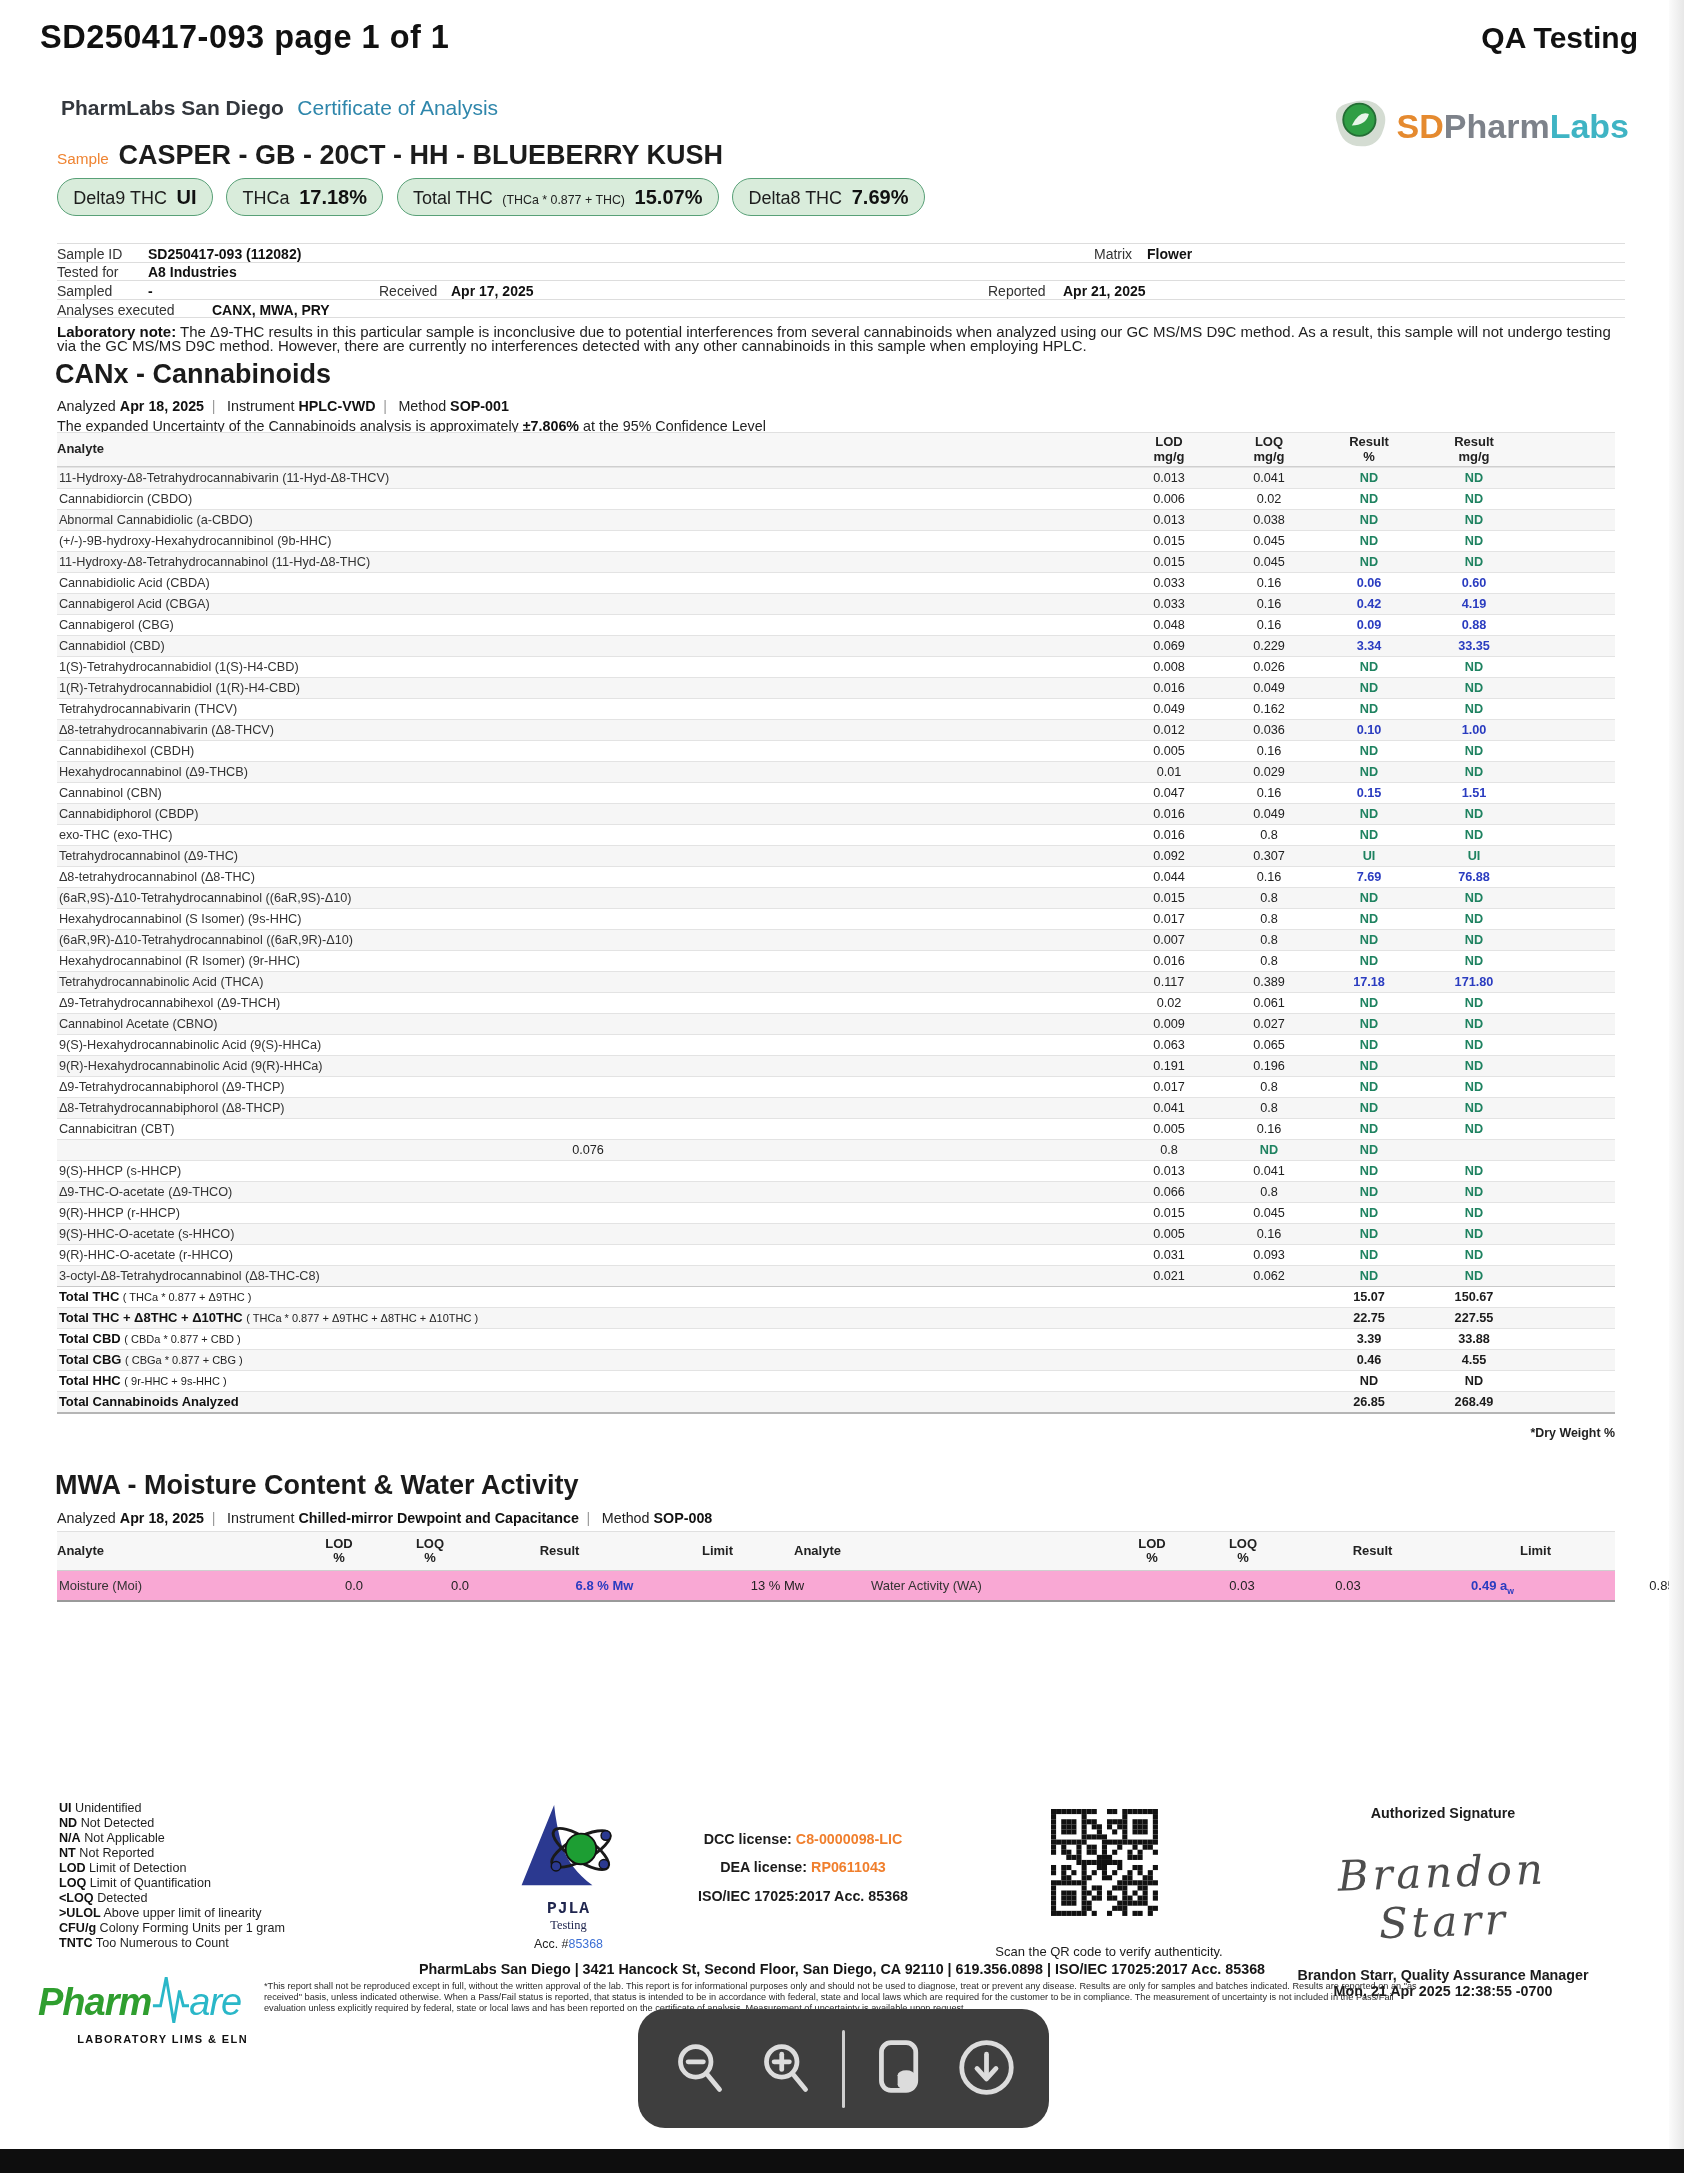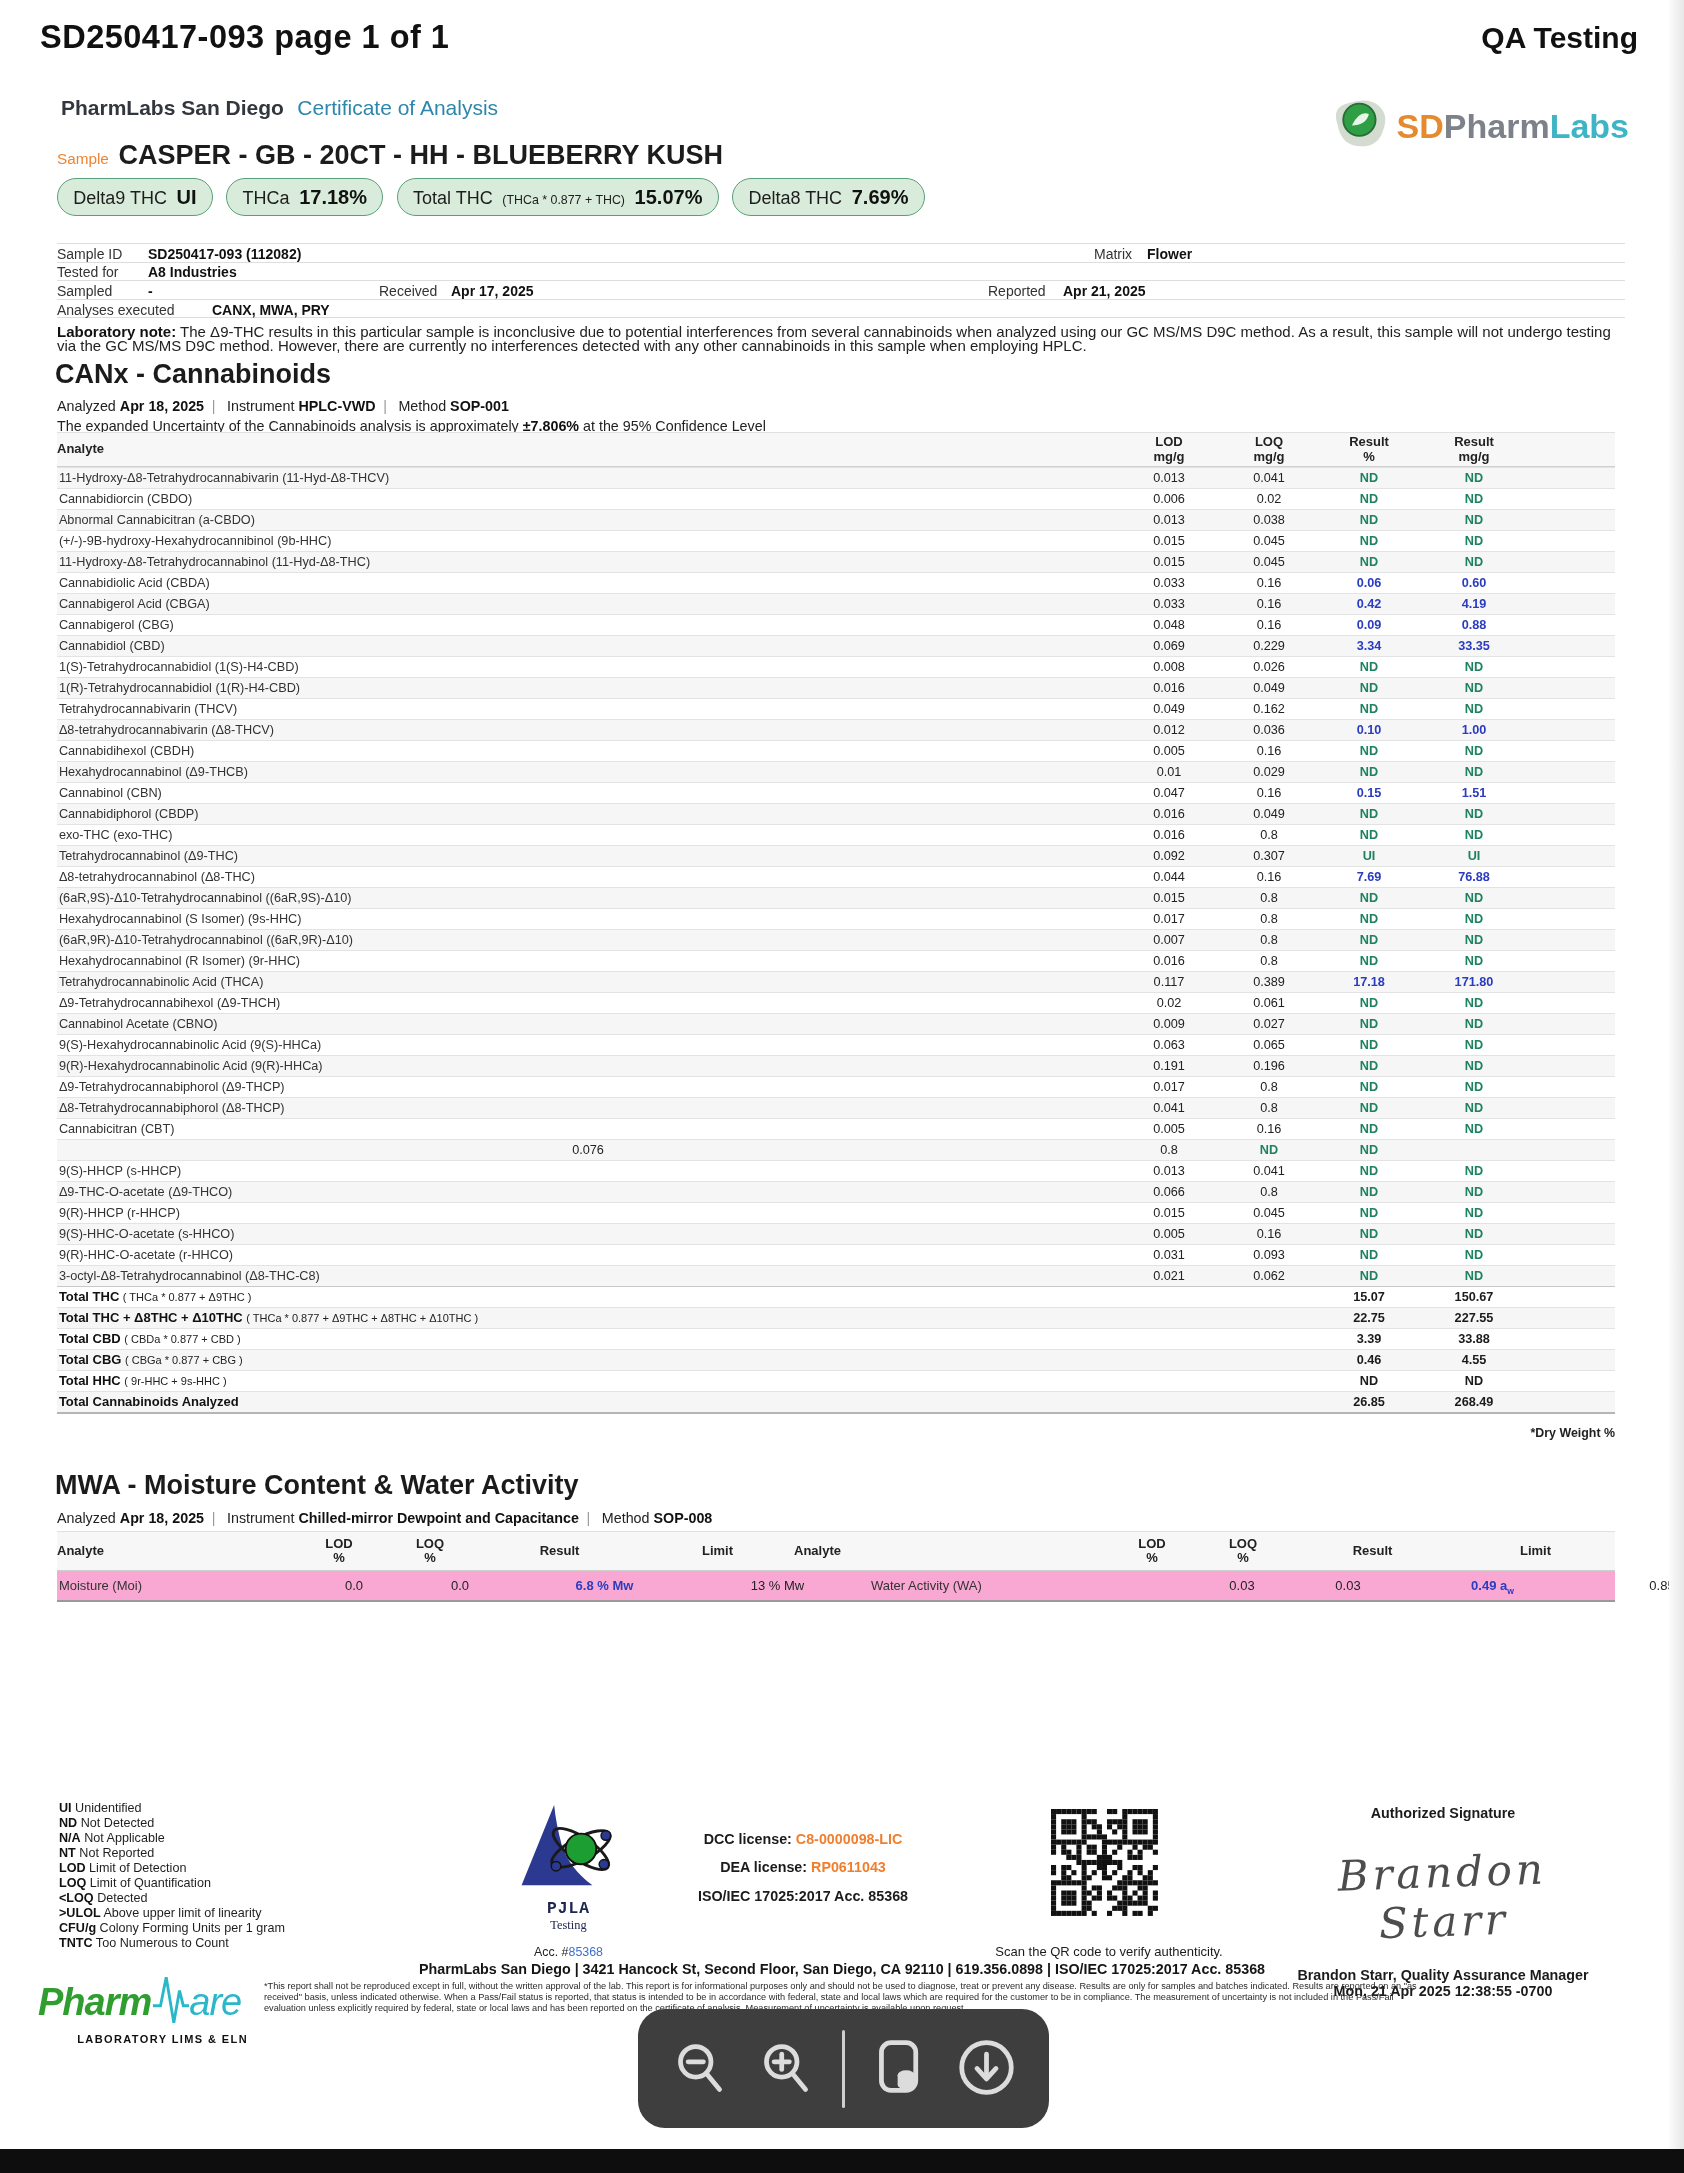--- a/index.html
+++ b/index.html
@@ -82,21 +82,21 @@
   sub.aw { font-size:8.6px; }
 
   
   .legend { left:59px; top:1801px; }
   .legend-line { font-size:12.6px; line-height:15px; color:#1f1f1f; }
   .legend-line b { color:#111; }
 
   .pjla { left:492px; top:1801px; width:153px; text-align:center; }
   .pjla-name { font-family:Liberation Mono, monospace; font-size:16.3px; font-weight:700; color:#20264f; letter-spacing:1px; }
   .pjla-sub { font-family:"Liberation Serif", serif; font-size:12.4px; font-weight:400; color:#20264f; }
-  .pjla-acc { font-size:12.4px; color:#222; margin-top:12px; }
+  .pjla-acc { font-size:12.4px; color:#222; margin-top:4px; }
   .pjla-acc .acc-num { color:#3b6fd4; }
 
   .licenses { left:631px; top:1831px; width:344px; text-align:center; }
   .lic-line { font-size:14.3px; margin-bottom:12.4px; color:#1b1b1b; font-weight:700; }
   .lic-line .lic-val { color:#f07f2d; }
   .lic-iso { font-size:14.3px; font-weight:700; color:#1b1b1b; }
 
   .qr-wrap { left:1051px; top:1809px; width:107px; height:107px; }
   .qr-caption { left:975px; top:1944px; width:268px; text-align:center; font-size:13px; color:#1b1b1b; }
 
@@ -254,21 +254,21 @@
 
   <div class="trow">
     <div class="c analyte">Cannabidiorcin (CBDO)</div>
     <div class="c num">0.006</div>
     <div class="c num">0.02</div>
     <div class="c val v-nd">ND</div>
     <div class="c val v-nd">ND</div>
   </div>
 
   <div class="trow">
-    <div class="c analyte">Abnormal Cannabicitran (a-CBDO)</div>
+    <div class="c analyte">Abnormal Cannabidiolic (a-CBDO)</div>
     <div class="c num">0.013</div>
     <div class="c num">0.038</div>
     <div class="c val v-nd">ND</div>
     <div class="c val v-nd">ND</div>
   </div>
 
   <div class="trow">
     <div class="c analyte">(+/-)-9B-hydroxy-Hexahydrocannibinol (9b-HHC)</div>
     <div class="c num">0.015</div>
     <div class="c num">0.045</div>

